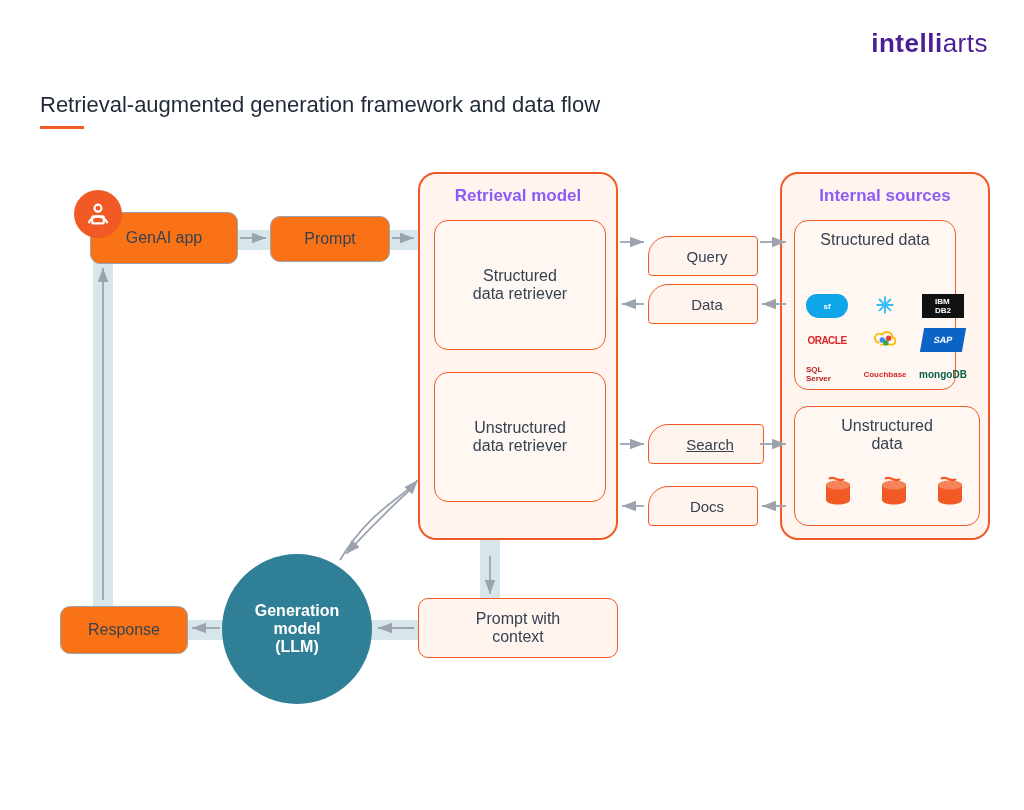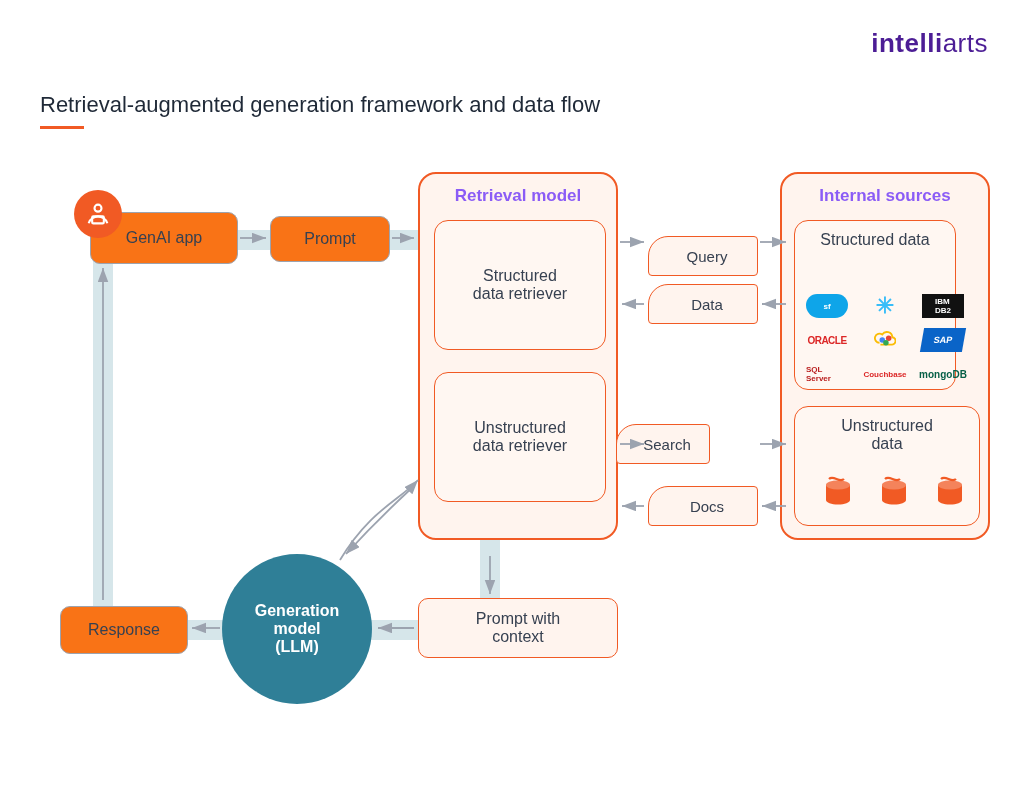--- a/index.html
+++ b/index.html
@@ -216,21 +216,21 @@
         </svg>
     </div>
   </div>
 
   <div class="chip" style="left:648px; top:236px; width:110px;">
       <span>Query</span>
     </div>
   <div class="chip" style="left:648px; top:284px; width:110px;">
       <span>Data</span>
     </div>
-  <div class="chip" style="left:616px; top:424px; width:94px;">
+  <div class="chip" style="left:648px; top:424px; width:116px;text-decoration:underline;">
       <span>Search</span>
     </div>
   <div class="chip" style="left:648px; top:486px; width:110px;">
       <span>Docs</span>
     </div>
 
   <div class="box orange" style="left:418px; top:598px; width:200px; height:60px; border-width:1.5px;">
     <span style="white-space:pre-line">Prompt with
 context</span>
   </div>

